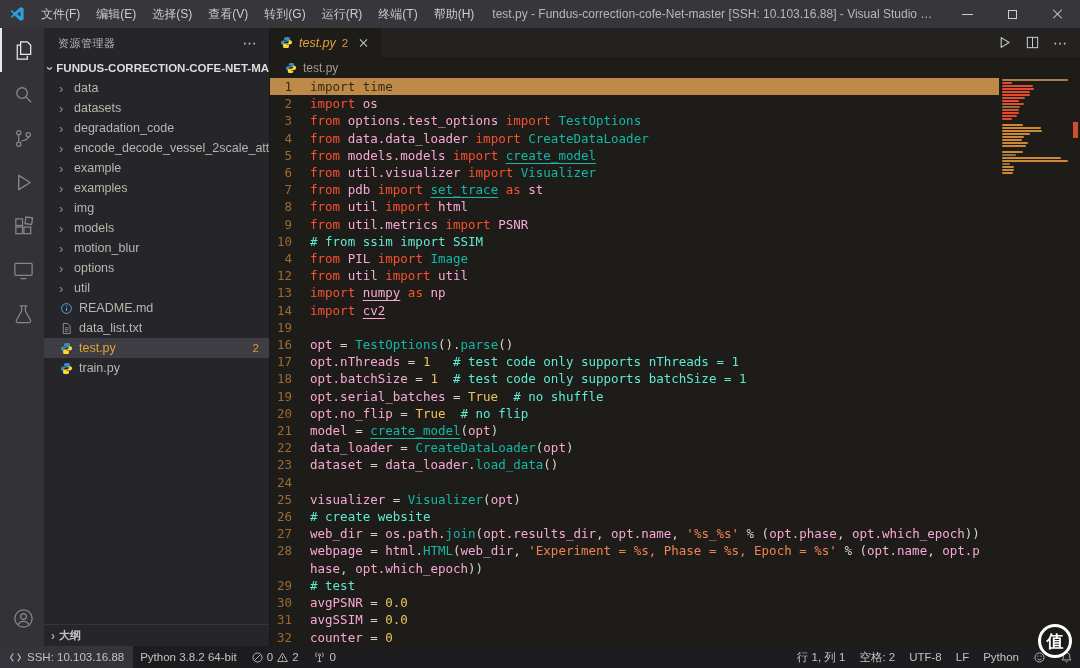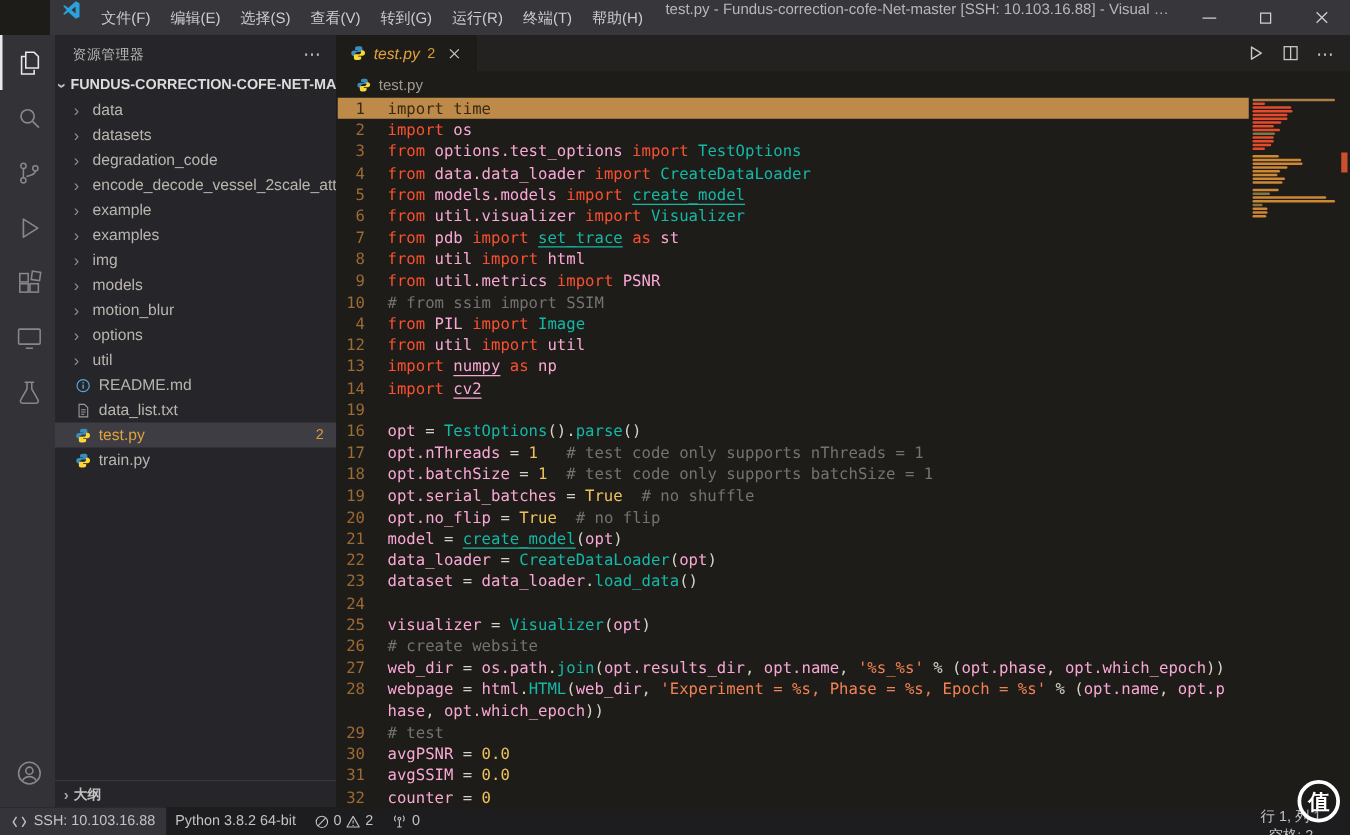--- a/index.html
+++ b/index.html
@@ -2,21 +2,21 @@
 <html><head>
 <meta charset="utf-8">
 <style>
   * { box-sizing: border-box; margin: 0; padding: 0; }
   html,body { width:1080px; height:668px; overflow:hidden; }
   body { background:#1e1c19; font-family:"Liberation Sans",sans-serif; }
 
   .window { position:relative; width:1080px; height:668px; display:flex; flex-direction:column; overflow:hidden; }
 
   
-  .titlebar { height:28px; flex:none; background:#36363b; display:flex; align-items:flex-start; color:#cccccc; font-size:12px;margin-left:40px; }
+  .titlebar { height:28px; flex:none; background:#36363b; display:flex; align-items:center; color:#cccccc; font-size:12px; }
   .tb-logo { width:16px; height:16px; margin:0 8px 0 9px; flex:none; }
   .menus { display:flex; height:100%; align-items:center; flex:none; }
   .menu-item { padding:0 8px; height:100%; display:flex; align-items:center; cursor:default; white-space:nowrap; }
   .tb-title { flex:1; text-align:center; color:#b8b8b8; white-space:nowrap; overflow:hidden; text-overflow:ellipsis; padding:0 10px; }
   .tb-controls { display:flex; height:100%; flex:none; }
   .tb-btn { width:45px; height:100%; display:flex; align-items:center; justify-content:center; color:#d0d0d0; }
   .ic-min { width:11px; height:1px; background:#d0d0d0; display:inline-block; }
   .ic-max { width:9px; height:9px; border:1px solid #d0d0d0; display:inline-block; }
   .ic-close { position:relative; width:12px; height:12px; display:inline-block; }
   .ic-close:before,.ic-close:after { content:""; position:absolute; left:5px; top:0; width:1px; height:12px; background:#d0d0d0; }
@@ -72,35 +72,35 @@
   .gut { width:40px; flex:none; text-align:right; padding-right:18px; color:#9c6a33; user-select:none; }
   .ct { width:671px; flex:none; white-space:pre-wrap; word-break:break-all; min-height:17.2px; }
   .crow.current { background:#bd8a4a; }
   .crow.current .gut { color:#3a2a12; }
   .crow.current .ct span { color:#3a2a12 !important; }
 
   .tk-k { color:#f9512f; }
   .tk-n { color:#f9a8d4; }
   .tk-f { color:#14b8a6; }
   .tk-s { color:#f28254; }
-  .tk-c { color:#737373;margin-top:48px; }
+  .tk-c { color:#5eead4;margin-top:48px; }
   .tk-o { color:#d8d2c6; }
   .tk-num { color:#eec35c; }
   .tk-u { text-decoration:underline; text-decoration-thickness:1px; text-underline-offset:2.5px; }
 
   
   .minimap { position:absolute; top:1px; right:12px; width:66px; }
   .mm-bar { height:2px; margin-bottom:1px; border-radius:1px; opacity:.9; }
   .ruler { position:absolute; top:0; right:0; width:9px; height:100%; }
   .ruler-marker { position:absolute; right:2px; top:44px; width:5px; height:16px; background:#cc4f2e; }
 
   
   .statusbar { height:22px; flex:none; background:#1d1c1f; display:flex; align-items:flex-end; color:#c2c2c2; font-size:11.5px; }
   .sb-left,.sb-right { display:flex; align-items:center; height:100%; }
-  .sb-right { margin-left:auto; padding-right:16px;flex-direction:column; }
+  .sb-right { margin-left:auto; padding-right:0; }
   .s-item { display:flex; align-items:center; gap:4px; padding:0 7px; height:100%; cursor:pointer; white-space:nowrap; }
   .s-item svg { width:13px; height:13px; display:block; }
   .remote { background:#35343a; padding:0 9px; gap:5px; }
   .problems { gap:3px; }
 
   
   .watermark { position:absolute; right:8px; bottom:10px; display:flex; align-items:center; gap:9px; color:#ffffff; z-index:40; text-shadow:0 0 4px rgba(0,0,0,.45); }
   .wm-circle { width:34px; height:34px; border:3px solid #ffffff; border-radius:50%; display:flex; align-items:center; justify-content:center; font-size:17px; font-weight:bold; flex:none; }
   .wm-text { font-size:25px; font-weight:bold; letter-spacing:1px; white-space:nowrap; }
 </style>

